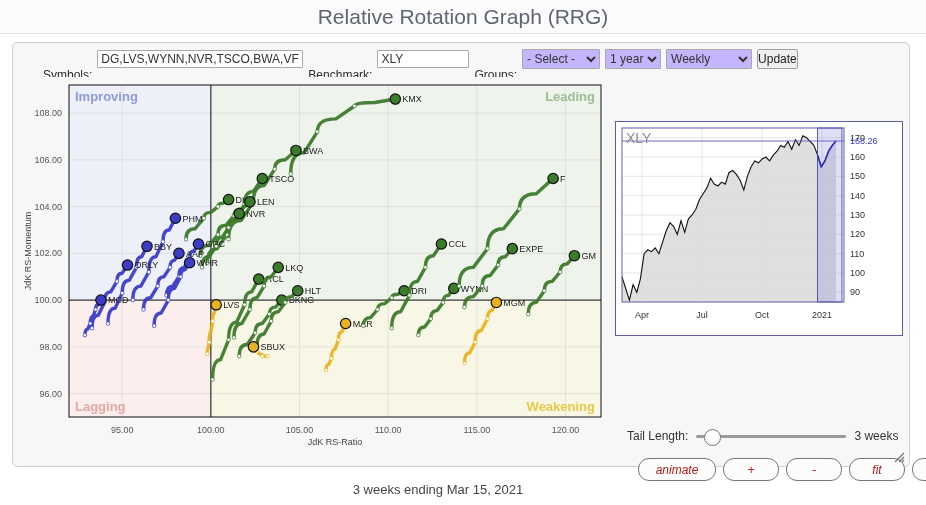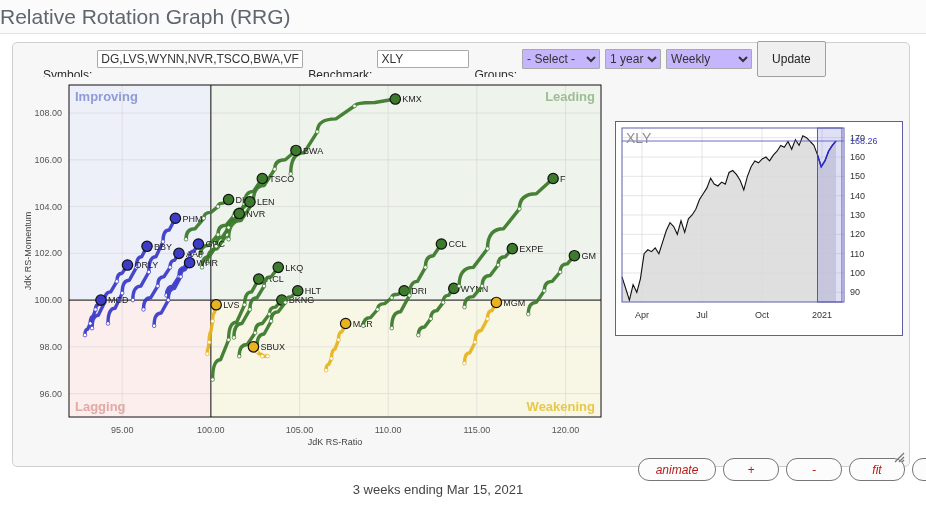--- a/index.html
+++ b/index.html
@@ -6,21 +6,21 @@
   body{
     width:926px;height:505px;overflow:hidden;
     background:#ffffff;
     font-family:"Liberation Sans", sans-serif;
     -webkit-font-smoothing:antialiased;
   }
   .app{position:relative;width:926px;height:505px;}
 
   
   .title-bar{
-    height:33px;line-height:33px;text-align:left;
+    height:33px;line-height:33px;text-align:center;
     font-size:21px;color:#5f6670;background:#fbfbfb;
     border-bottom:1px solid #e3e3e3;
   }
 
   
   .panel{
     position:absolute;left:12px;top:42px;width:898px;height:425px;
     background:#f7f7f7;border:1px solid #cfcfcf;border-radius:5px;
     box-sizing:border-box;
   }
@@ -42,21 +42,21 @@
   select.tb-select{
     font-family:"Liberation Sans", sans-serif;font-size:12px;color:#333;
     border:1px solid #a9a9a9;background:#c4b5fd;height:20px;
     box-sizing:border-box;border-radius:1px;
   }
   #groups-select{width:78px;}
   #period-select{width:56px;}
   #freq-select{width:86px;}
   button.tb-btn{
     font-family:"Liberation Sans", sans-serif;font-size:12px;color:#222;
-    background:#efefef;border:1px solid #a0a0a0;height:36px;padding:0 14px;
+    background:#efefef;border:1px solid #a0a0a0;height:20px;padding:0 0;
     border-radius:2px;cursor:pointer;
   }
 
   
   .rrg{
     position:absolute;left:4px;top:34px;width:588px;height:386px;
     background:#f7f7f7;
   }
   .rrg svg{display:block;}
 
@@ -435,20 +435,28 @@
           <path d="M6.0,154.9 L9.7,166.5 L13.4,178.1 L17.1,162.6 L20.8,170.3 L24.4,156.8 L28.1,131.7 L31.8,127.8 L35.5,129.7 L39.2,125.9 L42.9,131.7 L46.6,120.1 L50.3,108.5 L54.0,100.7 L57.7,104.6 L61.3,112.3 L65.0,98.8 L68.7,110.4 L72.4,96.9 L76.1,93.0 L79.8,87.2 L83.5,77.5 L87.2,71.7 L90.9,65.9 L94.6,56.3 L98.2,62.1 L101.9,64.0 L105.6,60.1 L109.3,62.1 L113.0,50.5 L116.7,48.5 L120.4,52.4 L124.1,58.2 L127.8,67.9 L131.4,54.3 L135.1,44.7 L138.8,38.9 L142.5,40.8 L146.2,36.9 L149.9,35.0 L153.6,38.9 L157.3,33.1 L161.0,29.2 L164.7,23.4 L168.3,25.3 L172.0,19.5 L175.7,27.3 L179.4,17.6 L183.1,23.4 L186.8,13.7 L190.5,15.7 L194.2,19.5 L197.9,23.4 L201.6,33.1 L205.2,44.7 L208.9,38.9 L212.6,29.2 L216.3,23.4 L220.0,19.0" fill="none" stroke="#111" stroke-width="1.1"></path>
           <rect x="201.55172413793105" y="6" width="24.448275862068954" height="174" fill="#6f6fd0" fill-opacity="0.22" stroke="#4a4ab0" stroke-width="0.9"></rect>
           <path d="M201.6,33.1 L205.2,44.7 L208.9,38.9 L212.6,29.2 L216.3,23.4 L220.0,19.0" fill="none" stroke="#2a2ad0" stroke-width="1.5"></path>
           <line x1="6" y1="19.03066666666669" x2="228" y2="19.03066666666669" stroke="#5a5ac8" stroke-width="0.9"></line>
           <text x="234" y="22.03066666666669" class="mini-last">168.26</text>
           <text x="10" y="21" class="mini-sym">XLY</text>
           <rect x="6" y="6" width="222" height="174" fill="none" stroke="#5e5ea8" stroke-width="1"></rect>
         </svg>
     </div>
 
+    <div class="tail-row">
+      <span class="tail-label">Tail Length:</span>
+      <div class="slider">
+        <div class="slider-track"></div>
+        <div class="slider-thumb"></div>
+      </div>
+      <span class="tail-value">3 weeks</span>
+    </div>
 
     <div class="btn-row">
       <div class="pill wide">animate</div>
       <div class="pill">+</div>
       <div class="pill">-</div>
       <div class="pill">fit</div>
       <div class="pill">ctr</div>
 
     </div>
 

